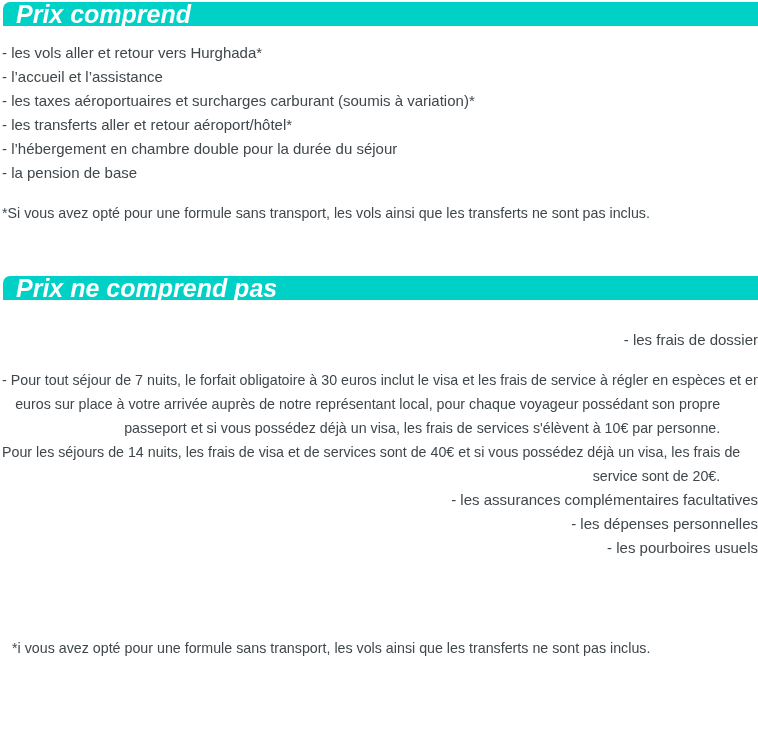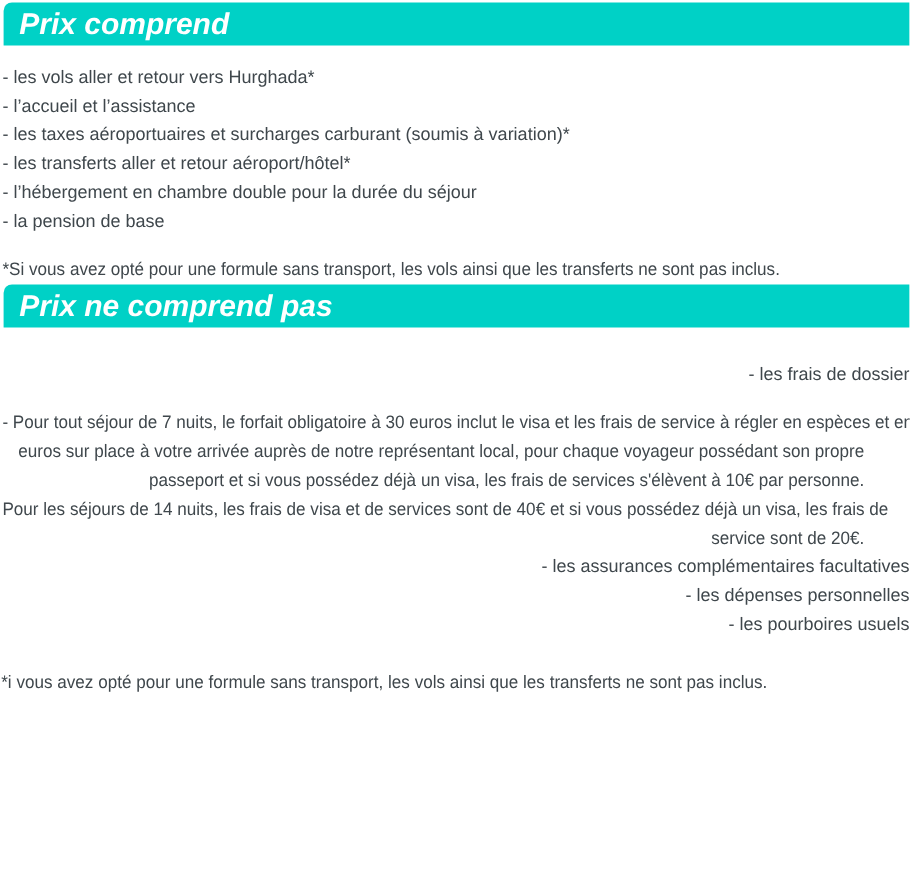--- a/index.html
+++ b/index.html
@@ -10,44 +10,44 @@
   body {
     width: 758px;
     height: 740px;
     overflow: hidden;
     font-family: "Liberation Sans", sans-serif;
     color: #3f474c;
   }
   .section-header {
     margin-left: 3px;
     margin-right: 0;
-    height: 36px;
+    height: 24px;
     background: #00d1c6;
     color: #ffffff;
     font-size: 25px;
     font-weight: bold;
     font-style: italic;
     display: flex;
     align-items: center;
     padding-left: 13px;
     border-top-left-radius: 7px;
     box-sizing: border-box;
   }
   .bar-1 { margin-top: 2px; }
-  .bar-2 { }
+  .bar-2 { margin-top: 51px; }
   .text-block {
     font-size: 15px;
     line-height: 24px;
     padding-left: 2px;
   }
   .list-1 { margin-top: 15px; }
   .note-1 { margin-top: 16px; }
   .sec-2  { margin-top: 28px; text-align: right; }
   .para   { margin-top: 16px; }
-  .note-2 { margin-top: 24px; padding-left: 1px; }
+  .note-2 { margin-top: 76px; padding-left: 12px; }
   .line {
     min-height: 24px;
   }
   .long-line {
     white-space: nowrap;
     transform: scaleX(0.95);
     transform-origin: 0 50%;
   }
 </style>
 </head>

